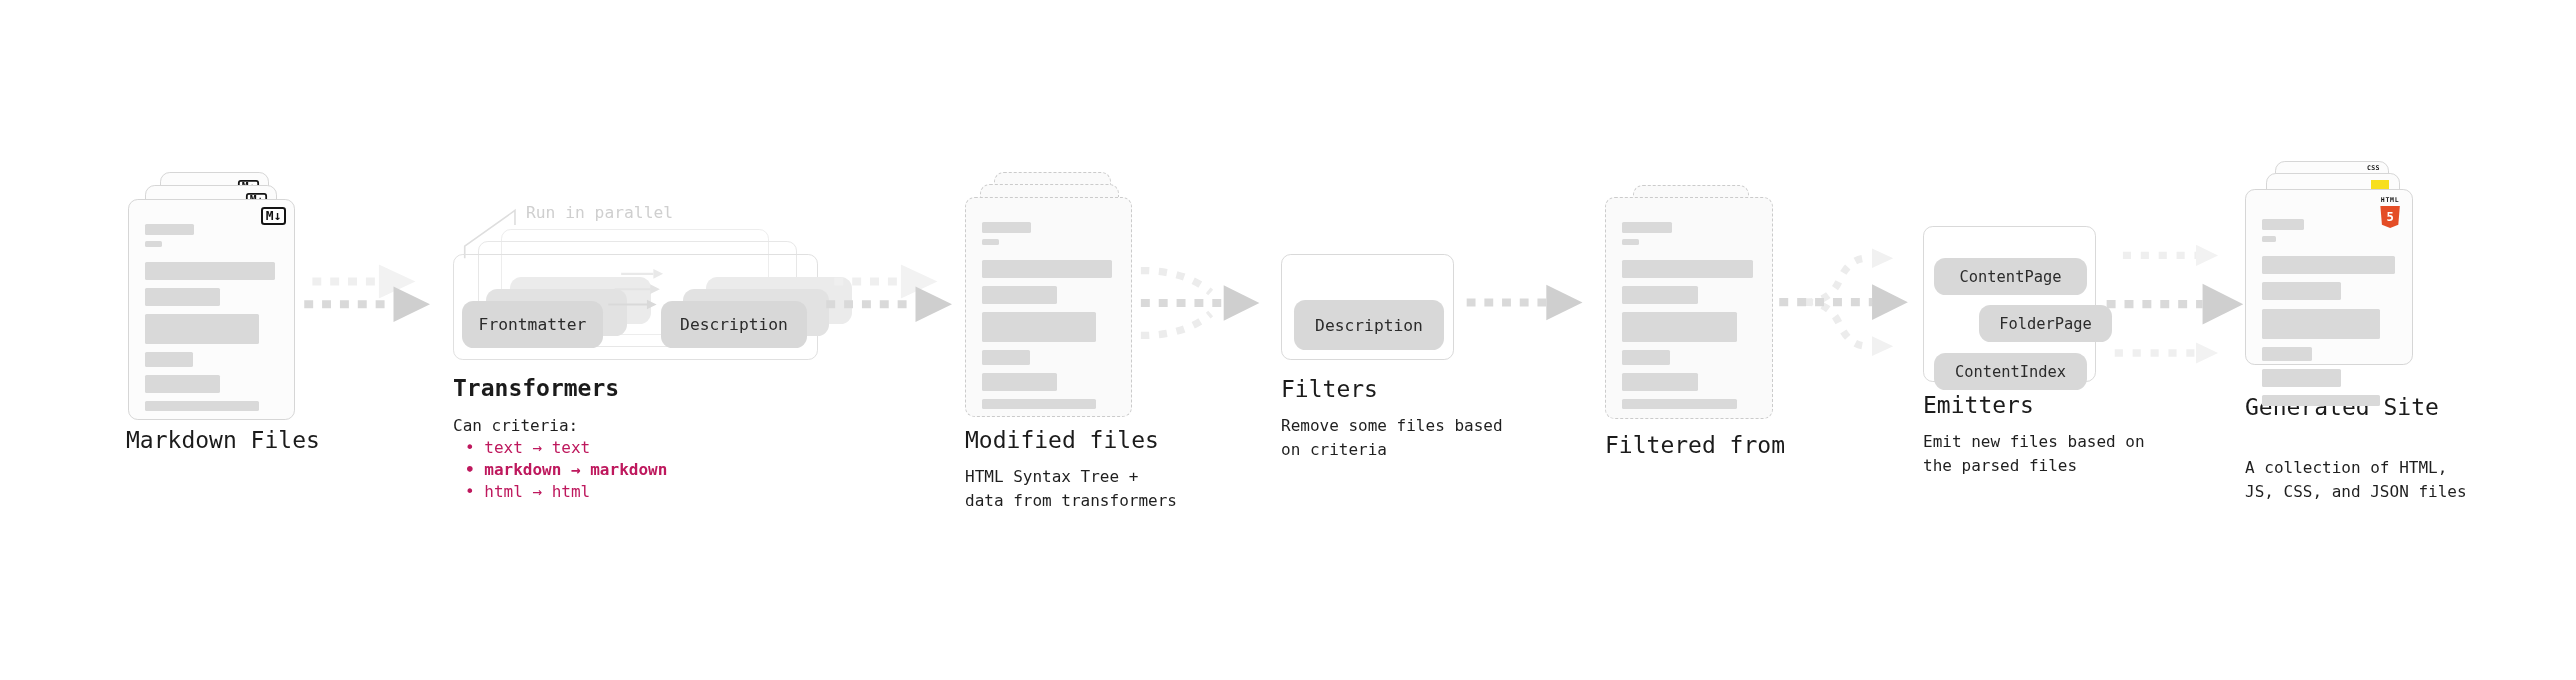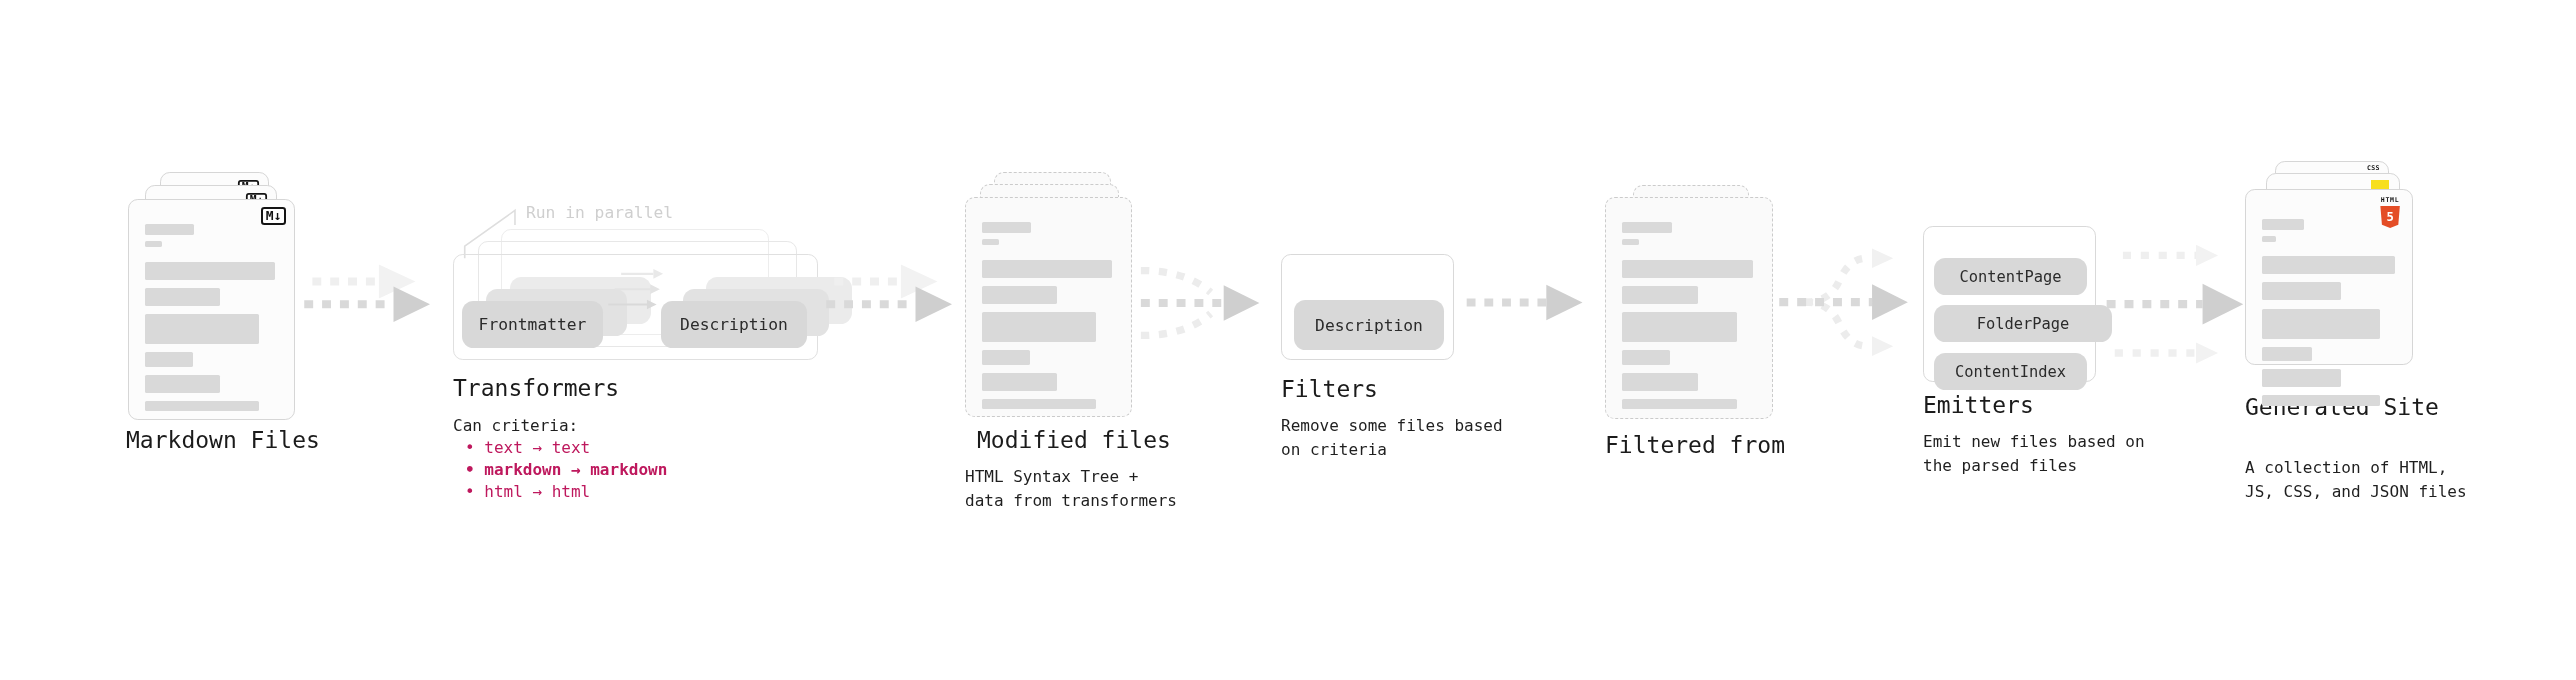--- a/index.html
+++ b/index.html
@@ -100,21 +100,21 @@
 
   <svg class="abs" style="left:603px;top:265px;" width="75" height="50" viewBox="0 0 92 62">
     <line x1="22" y1="11" x2="62" y2="11" stroke="#e9e9e9" stroke-width="2.5"></line>
     <polygon points="62,5 62,17 74,11" fill="#e9e9e9"></polygon>
     <line x1="14" y1="30" x2="58" y2="30" stroke="#e3e3e3" stroke-width="2.5"></line>
     <polygon points="58,24 58,36 70,30" fill="#e3e3e3"></polygon>
     <line x1="6" y1="49" x2="54" y2="49" stroke="#d9d9d9" stroke-width="2.5"></line>
     <polygon points="54,43 54,55 66,49" fill="#d9d9d9"></polygon>
   </svg>
 
-  <div class="node-label" style="left:453px;top:375px;">Transformers</div>
+  <div class="node-label" style="left:453px;top:375px;font-weight:bold;">Transformers</div>
   <div class="node-desc" style="left:453px;top:414px;">Can criteria:</div>
   <div class="bullets" style="left:465px;top:437px;">• text → text</div>
   <div class="bullets" style="left:465px;top:459px;font-weight:bold;">• markdown → markdown</div>
   <div class="bullets" style="left:465px;top:481px;">• html → html</div>
 
   <svg class="abs" style="left:823px;top:262px;" width="142" height="65" viewBox="0 0 175 80">
     <line x1="14" y1="24" x2="96" y2="24" stroke="#efefef" stroke-width="10" stroke-dasharray="11 11"></line>
     <polygon points="96,3 96,45 141,24" fill="#f2f2f2"></polygon>
     <line x1="4" y1="52" x2="114" y2="52" stroke="#d9d9d9" stroke-width="10" stroke-dasharray="11 11"></line>
     <polygon points="114,30 114,74 159,52" fill="#cfcfcf"></polygon>
@@ -127,21 +127,21 @@
       <div class="bar b1"></div>
       <div class="bar b2"></div>
       <div class="bar b3"></div>
       <div class="bar b4"></div>
       <div class="bar b5"></div>
       <div class="bar b6"></div>
       <div class="bar b7"></div>
       <div class="bar b8"></div>
     </div>
   </div>
-  <div class="node-label" style="left:965px;top:427px;margin-left:12px;">Modified files</div>
+  <div class="node-label" style="left:965px;top:427px;">Modified files</div>
   <div class="node-desc" style="left:965px;top:465px;">HTML Syntax Tree +
 data from transformers</div>
 
   <svg class="abs" style="left:1136px;top:254px;" width="138" height="98" viewBox="0 0 170 120">
     <path d="M 6 20 Q 62 20 92 47" fill="none" stroke="#ececec" stroke-width="9" stroke-dasharray="10 12"></path>
     <path d="M 6 100 Q 62 100 92 73" fill="none" stroke="#ececec" stroke-width="9" stroke-dasharray="10 12"></path>
     <line x1="6" y1="60" x2="108" y2="60" stroke="#d9d9d9" stroke-width="10" stroke-dasharray="11 11"></line>
     <polygon points="108,38 108,82 152,60" fill="#cfcfcf"></polygon>
   </svg>
 
@@ -175,21 +175,21 @@
     <path d="M 36 80 Q 66 80 78 53 Q 90 26 112 26 L 118 26" fill="none" stroke="#ececec" stroke-width="9" stroke-dasharray="9 12"></path>
     <polygon points="118,14 118,38 144,26" fill="#f1f1f1"></polygon>
     <path d="M 36 80 Q 66 80 78 107 Q 90 134 112 134 L 118 134" fill="none" stroke="#ececec" stroke-width="9" stroke-dasharray="9 12"></path>
     <polygon points="118,122 118,146 144,134" fill="#f1f1f1"></polygon>
     <line x1="4" y1="80" x2="118" y2="80" stroke="#d9d9d9" stroke-width="10" stroke-dasharray="11 11"></line>
     <polygon points="118,58 118,102 162,80" fill="#cfcfcf"></polygon>
   </svg>
 
   <div class="ocontainer" style="left:1923px;top:226px;width:173px;height:156px;"></div>
   <div class="pill" style="left:1934px;top:237px;width:153px;height:37px;font-size:15.4px;">ContentPage</div>
-  <div class="pill" style="left:1934px;top:284px;width:178px;height:37px;font-size:15.4px;">FolderPage</div>
+  <div class="pill" style="left:1979px;top:284px;width:133px;height:37px;font-size:15.4px;">FolderPage</div>
   <div class="pill" style="left:1934px;top:332px;width:153px;height:37px;font-size:15.4px;">ContentIndex</div>
   <div class="node-label" style="left:1923px;top:392px;">Emitters</div>
   <div class="node-desc" style="left:1923px;top:430px;">Emit new files based on
 the parsed files</div>
 
   <svg class="abs" style="left:2105px;top:244px;" width="148" height="122" viewBox="0 0 182 150">
     <line x1="22" y1="14" x2="112" y2="14" stroke="#efefef" stroke-width="9" stroke-dasharray="10 12"></line>
     <polygon points="112,1 112,27 139,14" fill="#f2f2f2"></polygon>
     <line x1="2" y1="74" x2="120" y2="74" stroke="#d9d9d9" stroke-width="10" stroke-dasharray="11 11"></line>
     <polygon points="120,49 120,99 170,74" fill="#cfcfcf"></polygon>

